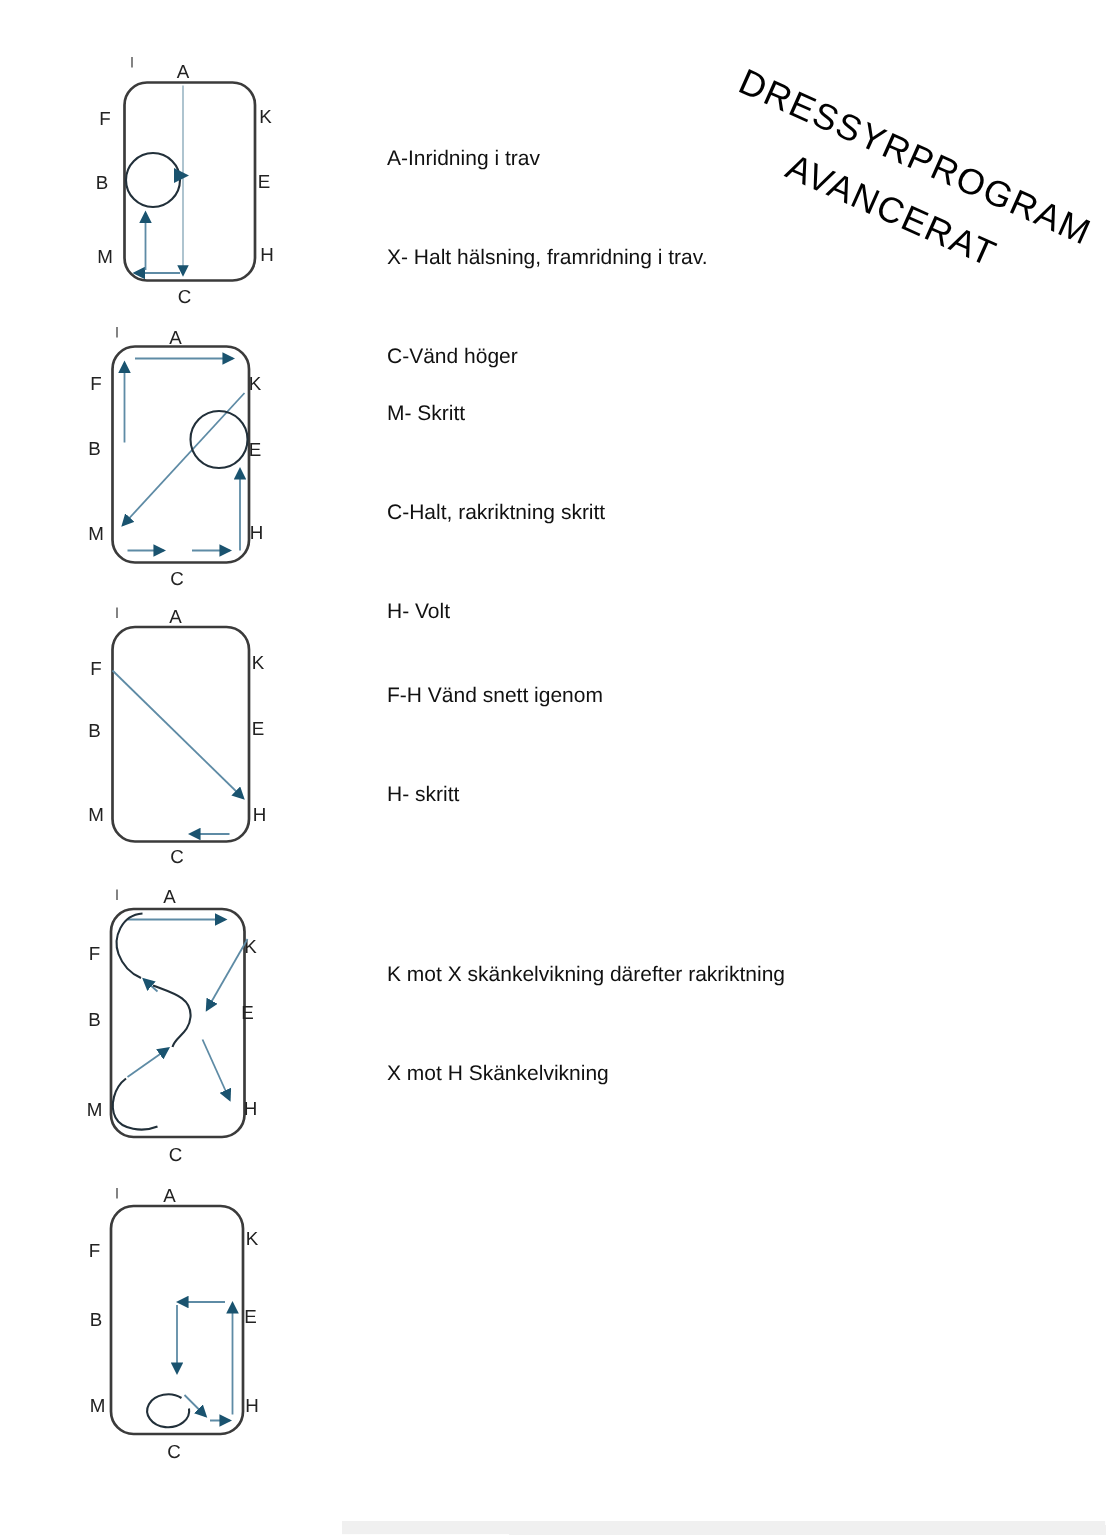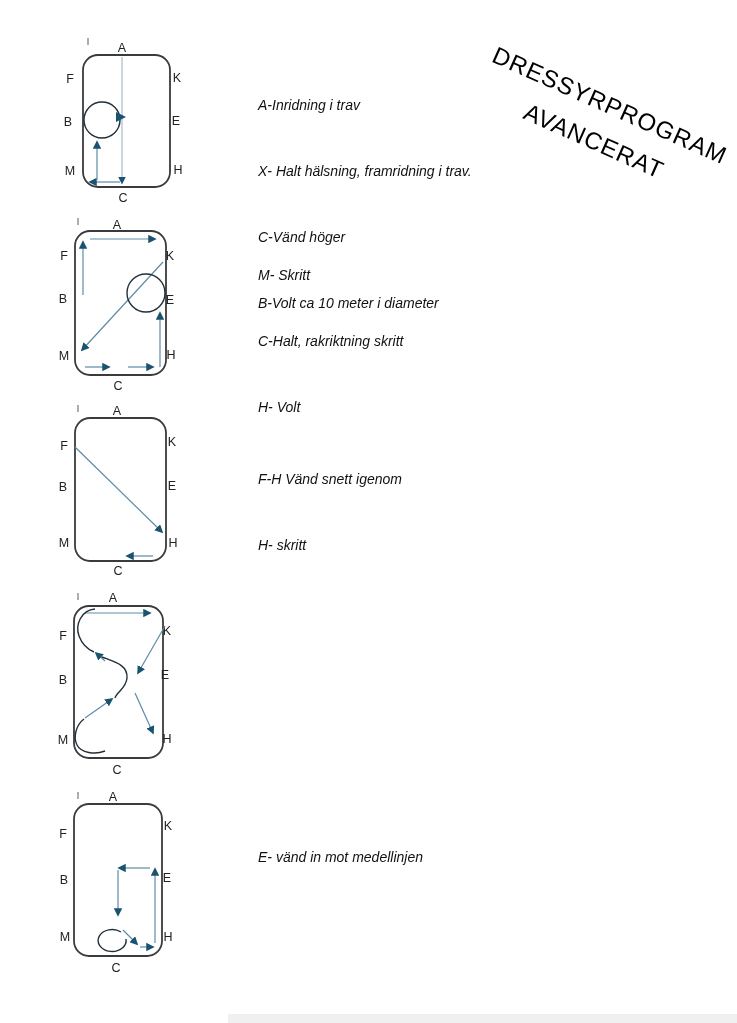--- a/index.html
+++ b/index.html
@@ -8,21 +8,21 @@
   .diagram{position:absolute;left:45px;}
   .wall{fill:none;stroke:var(--arena);stroke-width:1.8;}
   .ln{fill:none;stroke:var(--line);stroke-width:1.2;}
   .lnl{fill:none;stroke:var(--line_light);stroke-width:1.1;}
   .crv{fill:none;stroke:var(--curve);stroke-width:1.4;}
   .tick{stroke:#6a6a6a;stroke-width:1.1;}
   .ltr{font-family:"Liberation Sans",sans-serif;font-size:12.5px;fill:var(--letter);text-anchor:middle;}
   .ahf{fill:var(--arrow);}
   .xhead{fill:var(--arrow);}
   .textblock{position:absolute;left:258px;font-size:14px;line-height:22px;white-space:pre-wrap;color:#111;}
-  .textblock div{min-height:22px;font-style:italic;}
+  .textblock div{min-height:22px;}
   .title{position:absolute;left:466px;top:84px;width:272px;text-align:center;
          transform:rotate(24deg);font-size:24px;letter-spacing:1px;line-height:39px;color:#000;}
   .bottom-strip{position:absolute;left:228px;top:1014px;width:509px;height:9px;background:#f0f0f0;}
 </style>
 </head>
 <body>
 
 <div id="page">
 
   <div class="title">
@@ -49,21 +49,20 @@
     <line class="lnl" x1="77" y1="27" x2="77" y2="153" marker-end="url(#ah)"></line>
     <line class="ln" x1="75" y1="152" x2="45" y2="152" marker-end="url(#ah)"></line>
     <line class="ln" x1="52" y1="150" x2="52" y2="112" marker-end="url(#ah)"></line>
     <circle class="crv" cx="57" cy="90" r="18"></circle>
     <polygon class="xhead" points="71,82 81,87 71,92"></polygon>
   </svg>
   <div class="textblock" style="top:50px">
     <div>A-Inridning i trav</div>
     <div>X- Halt hälsning, framridning i trav.</div>
     <div>C-Vänd höger</div>
-    <div>B-Volt ca 10 meter i diameter</div>
   </div>
 
   <svg class="diagram" style="top:210px" width="160" height="185" viewBox="0 0 160 185">
     <line class="tick" x1="33" y1="8" x2="33" y2="15"></line>
     <rect class="wall" x="30" y="21" width="91" height="144" rx="15"></rect>
     <text class="ltr" x="72" y="19">A</text>
     <text class="ltr" x="19" y="50">F</text>
     <text class="ltr" x="18" y="93">B</text>
     <text class="ltr" x="19" y="150">M</text>
     <text class="ltr" x="125" y="50">K</text>
@@ -91,21 +90,21 @@
     <text class="ltr" x="19" y="55">F</text>
     <text class="ltr" x="18" y="96">B</text>
     <text class="ltr" x="19" y="152">M</text>
     <text class="ltr" x="127" y="51">K</text>
     <text class="ltr" x="127" y="95">E</text>
     <text class="ltr" x="128" y="152">H</text>
     <text class="ltr" x="73" y="180">C</text>
     <line class="ln" x1="30" y1="52" x2="117" y2="137" marker-end="url(#ah)"></line>
     <line class="ln" x1="108" y1="161" x2="82" y2="161" marker-end="url(#ah)"></line>
   </svg>
-  <div class="textblock" style="top:424px">
+  <div class="textblock" style="top:408px">
     <div>F-H Vänd snett igenom</div>
     <div>H- skritt</div>
   </div>
 
   <svg class="diagram" style="top:585px" width="160" height="195" viewBox="0 0 160 195">
     <line class="tick" x1="33" y1="8" x2="33" y2="15"></line>
     <rect class="wall" x="29" y="21" width="89" height="152" rx="15"></rect>
     <text class="ltr" x="68" y="17">A</text>
     <text class="ltr" x="18" y="55">F</text>
     <text class="ltr" x="18" y="99">B</text>
@@ -117,20 +116,22 @@
     <line class="ln" x1="40" y1="28" x2="105" y2="28" marker-end="url(#ah)"></line>
     <path class="crv" d="M 50,24 C 36,25 30,40 34,51 C 37,59 42,64 49,67"></path>
     <line class="ln" x1="60" y1="76" x2="51" y2="68" marker-end="url(#ah)"></line>
     <path class="crv" d="M 57,72 C 70,77 83,80 82,93 C 81,104 72,106 70,113"></path>
     <line class="ln" x1="40" y1="133" x2="67" y2="114" marker-end="url(#ah)"></line>
     <path class="crv" d="M 39,134 C 31,140 28,152 32,160 C 36,168 50,170 60,166"></path>
     <line class="ln" x1="120" y1="41" x2="93" y2="88" marker-end="url(#ah)"></line>
     <line class="ln" x1="90" y1="108" x2="108" y2="148" marker-end="url(#ah)"></line>
   </svg>
   <div class="textblock" style="top:594px">
+    <div>K mot X skänkelvikning därefter rakriktning</div>
+    <div>X mot H Skänkelvikning</div>
   </div>
 
   <svg class="diagram" style="top:780px" width="160" height="200" viewBox="0 0 160 200">
     <line class="tick" x1="33" y1="12" x2="33" y2="19"></line>
     <rect class="wall" x="29" y="24" width="88" height="152" rx="15"></rect>
     <text class="ltr" x="68" y="21">A</text>
     <text class="ltr" x="18" y="58">F</text>
     <text class="ltr" x="19" y="104">B</text>
     <text class="ltr" x="20" y="161">M</text>
     <text class="ltr" x="123" y="50">K</text>
@@ -138,18 +139,17 @@
     <text class="ltr" x="123" y="161">H</text>
     <text class="ltr" x="71" y="192">C</text>
     <path class="crv" d="M 81,159 A 14 11 0 1 1 76,152"></path>
     <line class="ln" x1="78" y1="150" x2="92" y2="164" marker-end="url(#ah)"></line>
     <line class="ln" x1="95" y1="167" x2="108" y2="167" marker-end="url(#ah)"></line>
     <line class="ln" x1="110" y1="163" x2="110" y2="89" marker-end="url(#ah)"></line>
     <line class="ln" x1="105" y1="88" x2="74" y2="88" marker-end="url(#ah)"></line>
     <line class="ln" x1="73" y1="90" x2="73" y2="135" marker-end="url(#ah)"></line>
   </svg>
   <div class="textblock" style="top:802px">
-    <div>E- vänd in mot medellinjen</div>
     
   </div>
 
   <div class="bottom-strip"></div>
 </div>
 
 </body></html>

